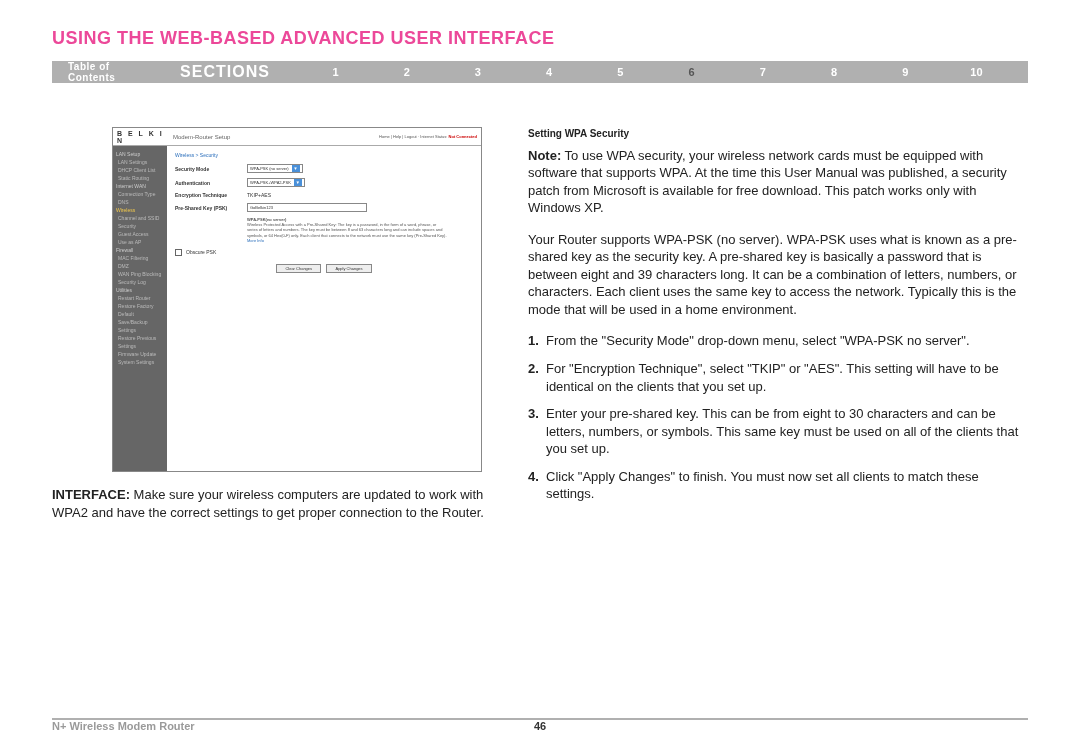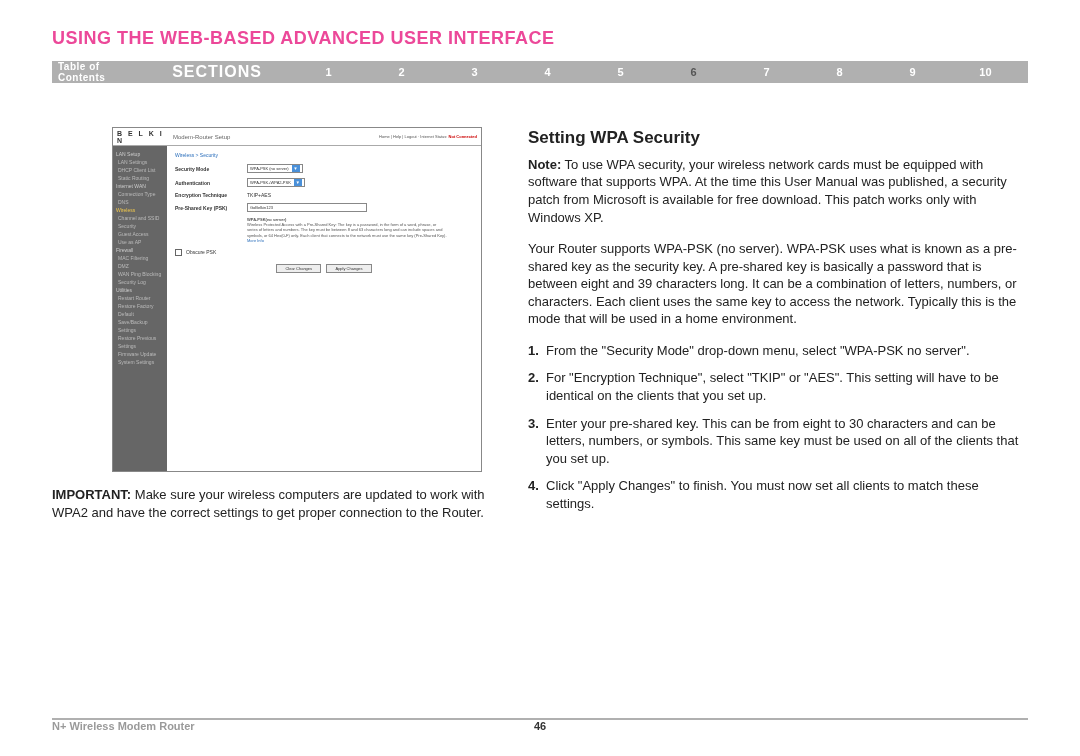--- a/index.html
+++ b/index.html
@@ -1,19 +1,19 @@
 <!DOCTYPE html>
 <html><head>
 <meta charset="utf-8">
 <style>
   * { box-sizing: border-box; margin: 0; padding: 0; }
   html, body { width: 1080px; height: 756px; background: #fff; font-family: Arial, Helvetica, sans-serif; color: #222; }
   .page { padding: 28px 52px 0 52px; position: relative; height: 100%; }
   .page-title { font-size: 18px; font-weight: bold; color: #ec4899; letter-spacing: 0.5px; margin-bottom: 12px; }
-  .navbar { background: #b0b0b0; height: 22px; display: flex; align-items: center; padding: 0 6px; font-size: 10px; color: #fff; }
+  .navbar { background: #b0b0b0; height: 22px; display: flex; align-items: center; padding: 0 16px; font-size: 10px; color: #fff; }
   .navbar .toc { font-weight: bold; letter-spacing: 0.5px; margin-right: 30px; }
   .navbar .sections-label { font-weight: bold; font-size: 16px; margin-right: 30px; color: #fff; letter-spacing: 1px; }
   .navbar .sec { width: 80px; text-align: center; font-weight: bold; font-size: 11px; cursor: pointer; }
   .navbar .sec.active { color: #555; }
   .columns { display: flex; gap: 36px; margin-top: 44px; }
   .col-left { width: 440px; }
   .col-right { flex: 1; font-size: 13px; line-height: 1.35; }
   .screenshot { width: 370px; height: 345px; border: 1px solid #888; margin-left: 60px; margin-bottom: 14px; display: flex; flex-direction: column; font-size: 5px; color: #333; background:#fff;}
   .ss-header { height: 18px; display:flex; align-items:center; border-bottom:1px solid #aaa;}
   .ss-logo { width:54px; background:#fff; font-weight:bold; font-size:7px; letter-spacing:2px; padding-left:4px;}
@@ -32,21 +32,21 @@
   .ss-select .arrow { background:#4a90d9; color:#fff; width:8px; text-align:center; margin-left:3px; font-size:5px; line-height:7px;}
   .ss-input { border:1px solid #888; height:9px; width:120px; font-size:4px; padding:0 2px; display:flex; align-items:center;}
   .ss-desc { font-size:4px; color:#555; margin:4px 0 2px 72px; line-height:1.3; max-width:200px;}
   .ss-link { color:#2a6ebb; }
   .ss-check { display:flex; align-items:center; font-size:5px; margin:6px 0 0 0;}
   .ss-check .box { width:7px; height:7px; border:1px solid #666; margin-right:4px;}
   .ss-btns { text-align:center; margin-top:8px;}
   .ss-btn { display:inline-block; border:1px solid #888; font-size:4px; padding:1px 8px; margin:0 2px; background:#eee;}
   .important { font-size: 13px; line-height: 1.35; margin-left: 0; }
   .important .lbl { font-weight: bold; }
-  .heading-sm { font-weight: bold; font-size: 17px; margin-bottom: 6px; }
+  .heading-sm { font-weight: bold; font-size: 10px; margin-bottom: 6px; }
   .para { margin-bottom: 14px; }
   ol.steps { list-style: none; counter-reset: step; margin-top:4px;}
   ol.steps li { position: relative; padding-left: 18px; margin-bottom: 10px; }
   ol.steps li .num { position: absolute; left: 0; font-weight: bold; }
   .footer { position: absolute; bottom: 18px; left: 52px; right: 52px; height: 20px; border-top: 2px solid #b0b0b0; padding-top: 0; display:flex; justify-content:space-between; font-size:11px; color:#9a9a9a; font-weight:bold;}
   .footer .pg { color:#333; position:absolute; left:50%; transform:translateX(-50%);}
 </style>
 </head>
 <body>
 
@@ -139,21 +139,21 @@
               <span>Obscure PSK</span>
             </div>
             <div class="ss-btns">
               <span class="ss-btn">Clear Changes</span>
               <span class="ss-btn">Apply Changes</span>
             </div>
           </div>
         </div>
       </div>
       <div class="important">
-        <span class="lbl">IMPORTANT:</span><span> Make sure your wireless computers are updated to work with WPA2 and have the correct settings to get proper connection to the Router.</span>
+        <span class="lbl">INTERFACE:</span><span> Make sure your wireless computers are updated to work with WPA2 and have the correct settings to get proper connection to the Router.</span>
       </div>
     </div>
 
     <div class="col-right">
       <div class="heading-sm">Setting WPA Security</div>
       <p class="para">
         <b>Note:</b><span> To use WPA security, your wireless network cards must be equipped with software that supports WPA. At the time this User Manual was published, a security patch from Microsoft is available for free download. This patch works only with Windows XP.</span>
       </p>
       <p class="para">Your Router supports WPA-PSK (no server). WPA-PSK uses what is known as a pre-shared key as the security key. A pre-shared key is basically a password that is between eight and 39 characters long. It can be a combination of letters, numbers, or characters. Each client uses the same key to access the network. Typically this is the mode that will be used in a home environment.</p>
       <ol class="steps" id="steps-list">

